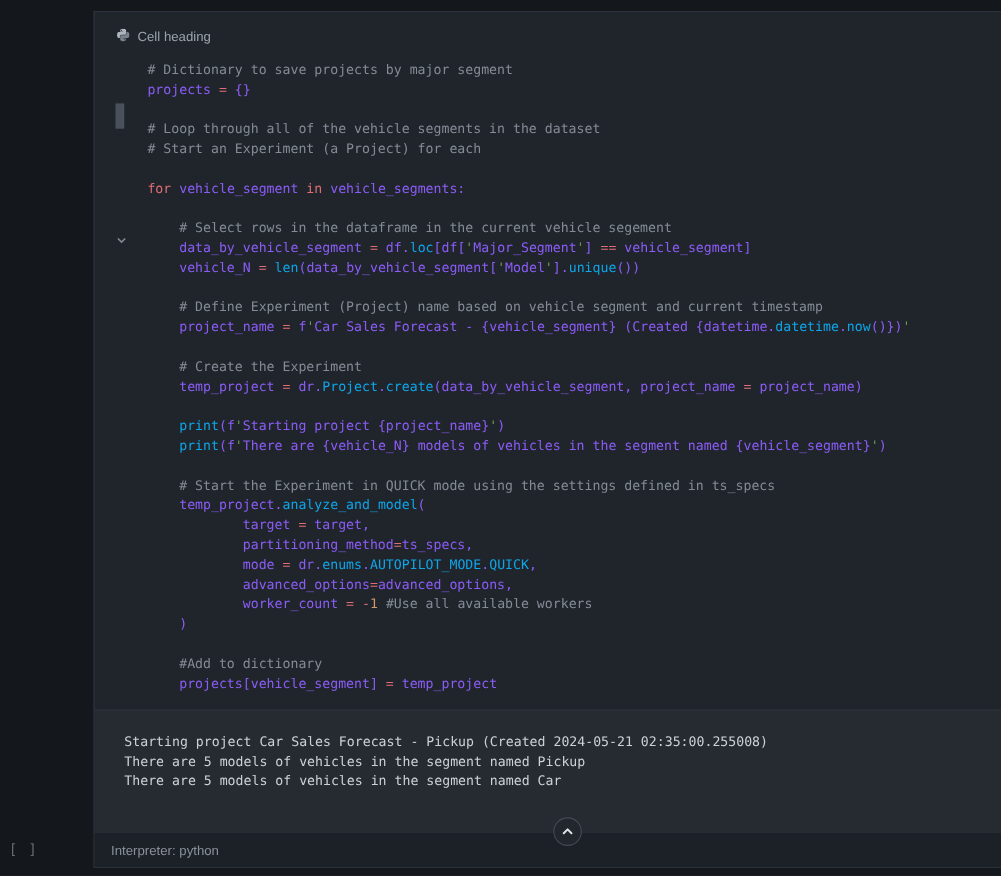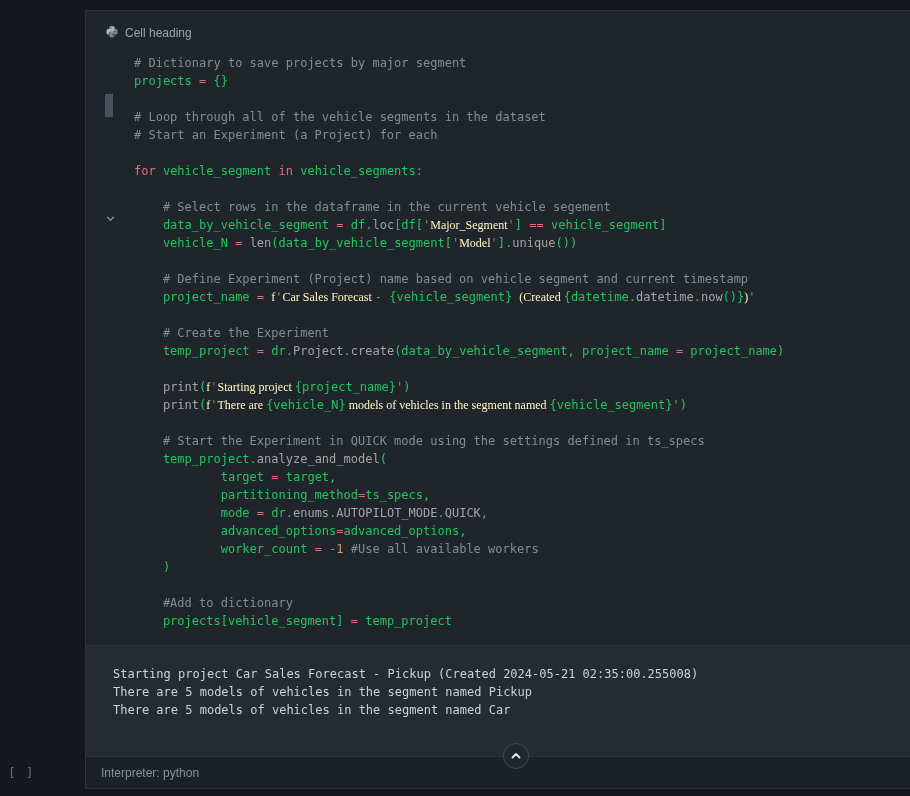--- a/index.html
+++ b/index.html
@@ -18,25 +18,25 @@
     font-family:"Liberation Sans","DejaVu Sans",sans-serif;
   }
   .cell-header .title{font-size:12px;color:#9ba3ad;line-height:14px;}
   .code-area{position:relative;height:591px;box-sizing:border-box;}
   .code{
     margin:0;padding:0 0 0 48px;
     font-family:"DejaVu Sans Mono","Liberation Mono",monospace;
     font-size:12px;line-height:18px;
   }
   .line{white-space:pre;min-height:18px;}
-  .t-def{color:#22c55e;}
+  .t-def{color:#8b5cf6;}
   .t-com{color:#848b94;}
   .t-kw{color:#e06c75;}
-  .t-fn{color:#a3a3a3;}
-  .t-str{color:#fef9c3;font-family:Liberation Serif, serif;}
+  .t-fn{color:#0ea5e9;}
+  .t-str{color:#8b5cf6;}
   .t-q{color:#6f9955;}
   .t-num{color:#d19a66;}
   .gutter-marker{
     position:absolute;left:19px;top:40px;width:8px;height:23px;
     background:#4a515a;
   }
   .fold-chevron{
     position:absolute;left:19px;top:155px;width:11px;height:11px;
     color:#828a94;cursor:pointer;
   }

